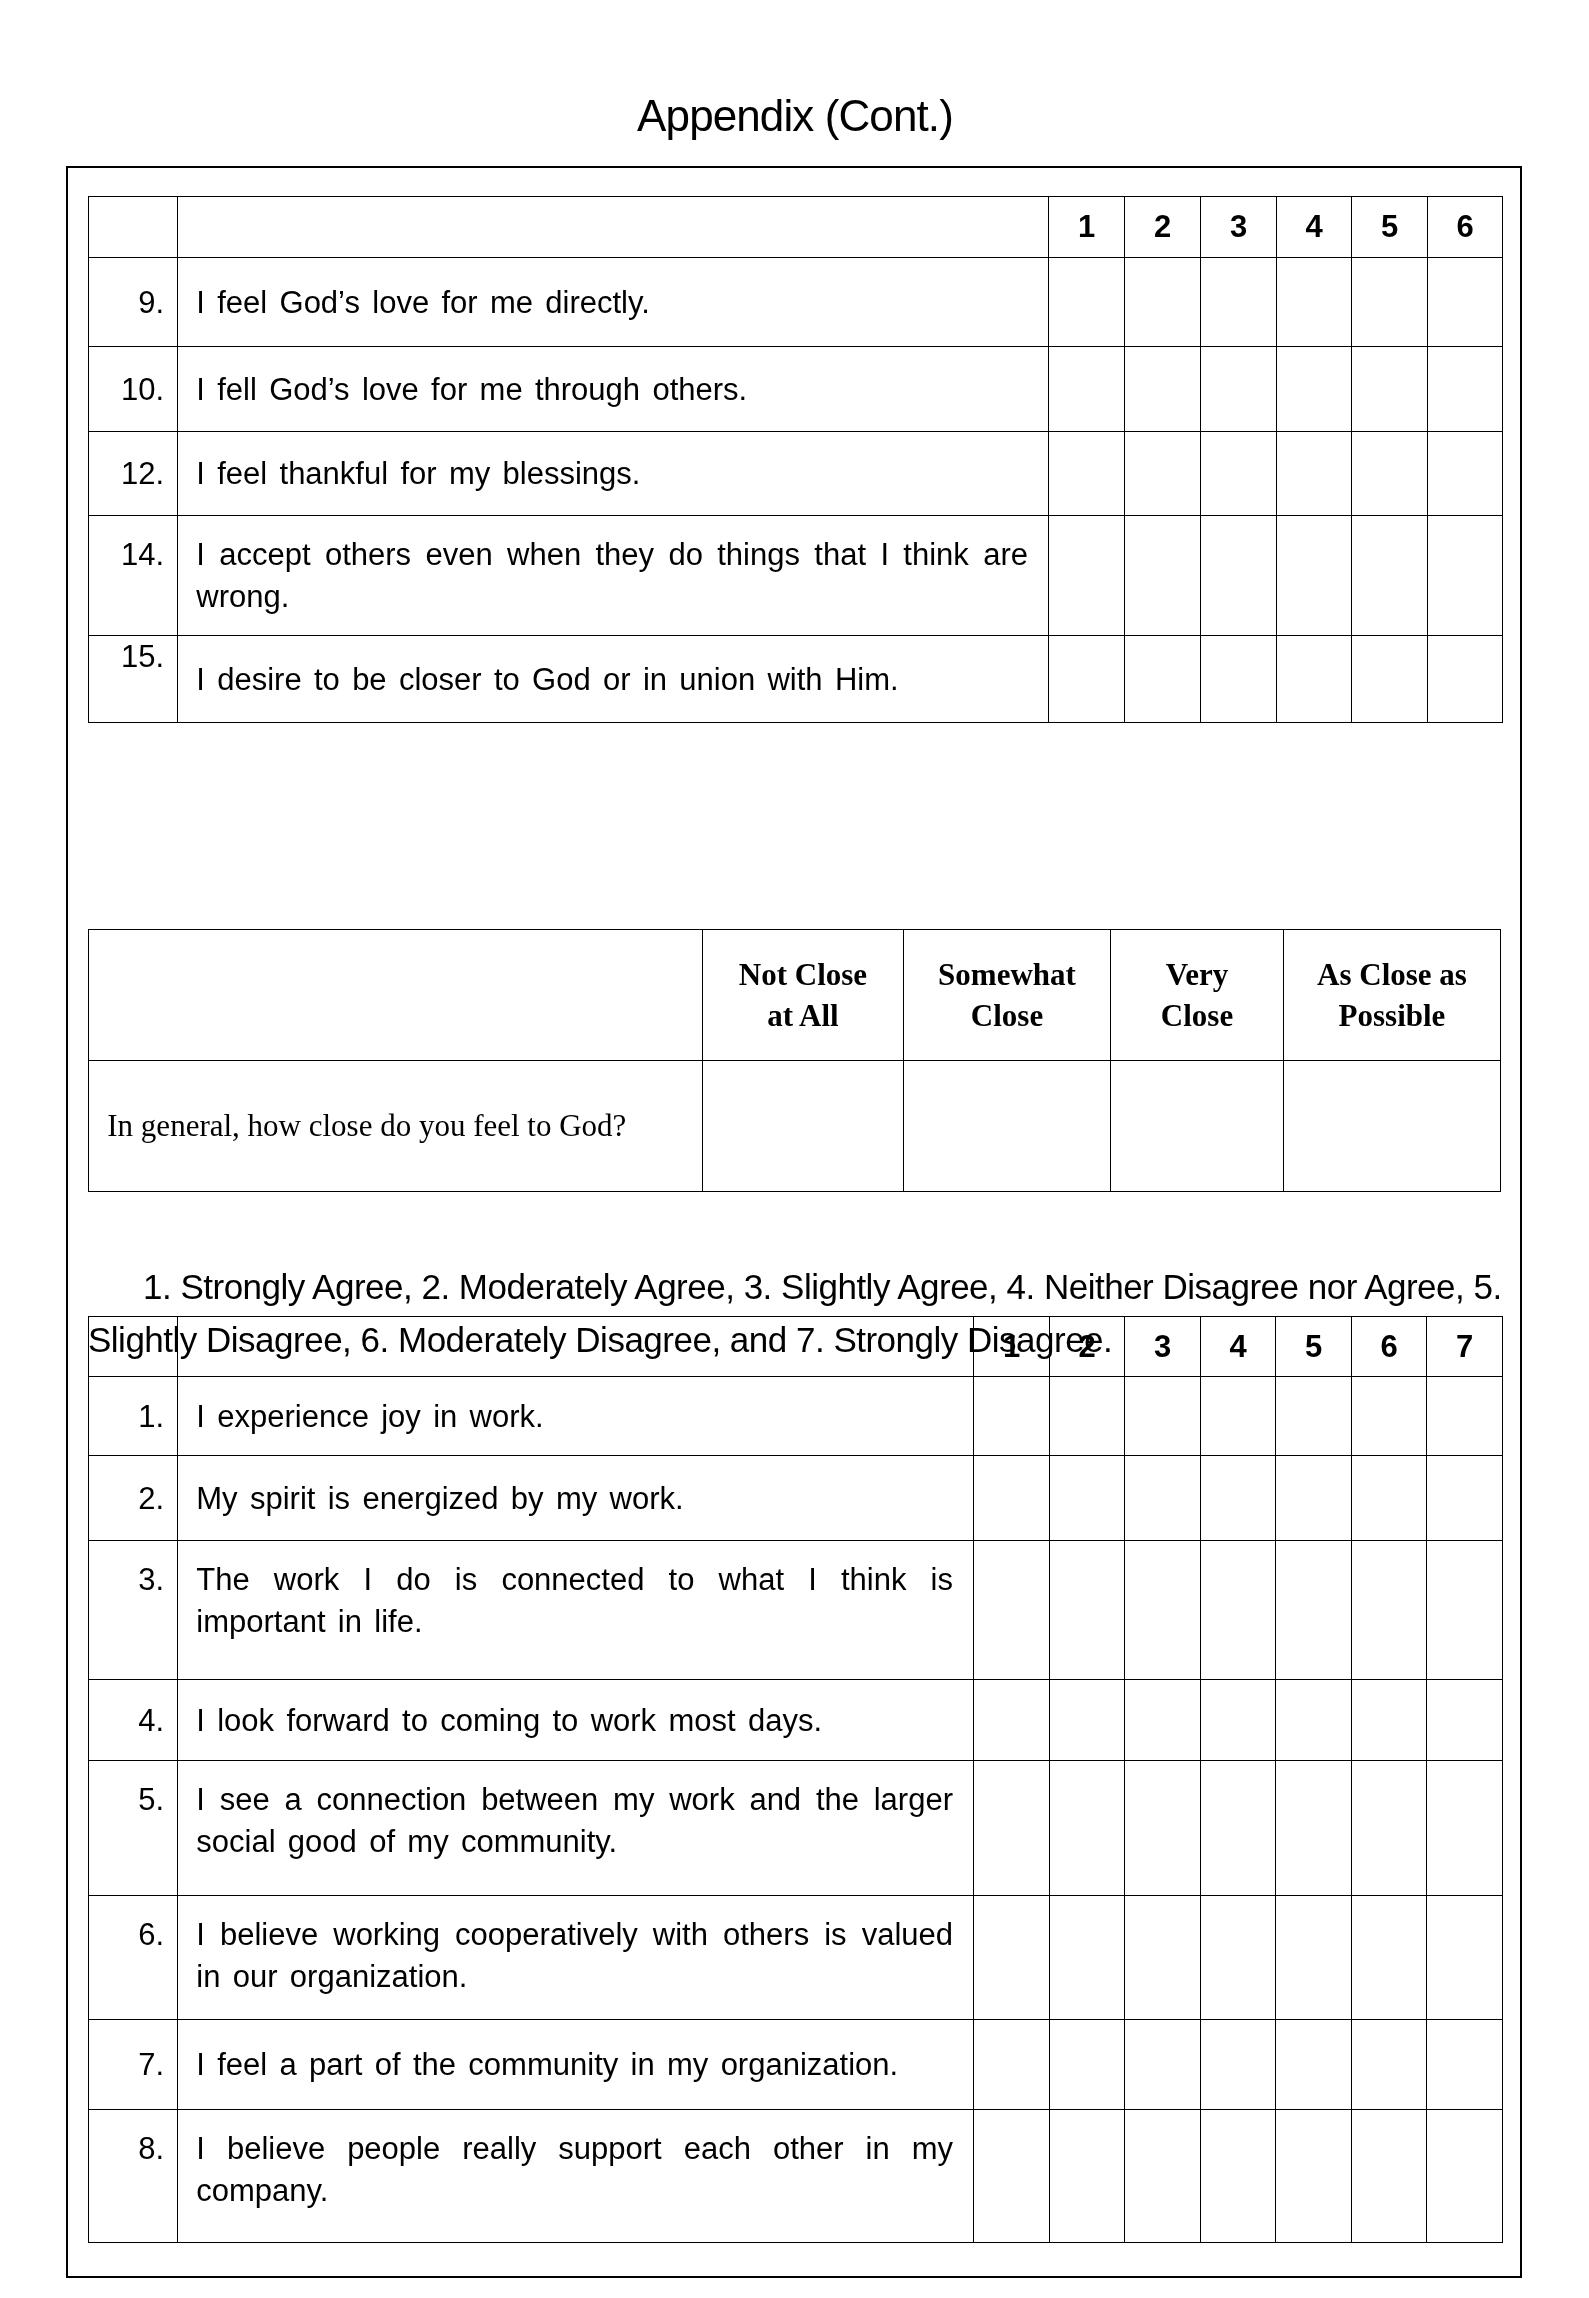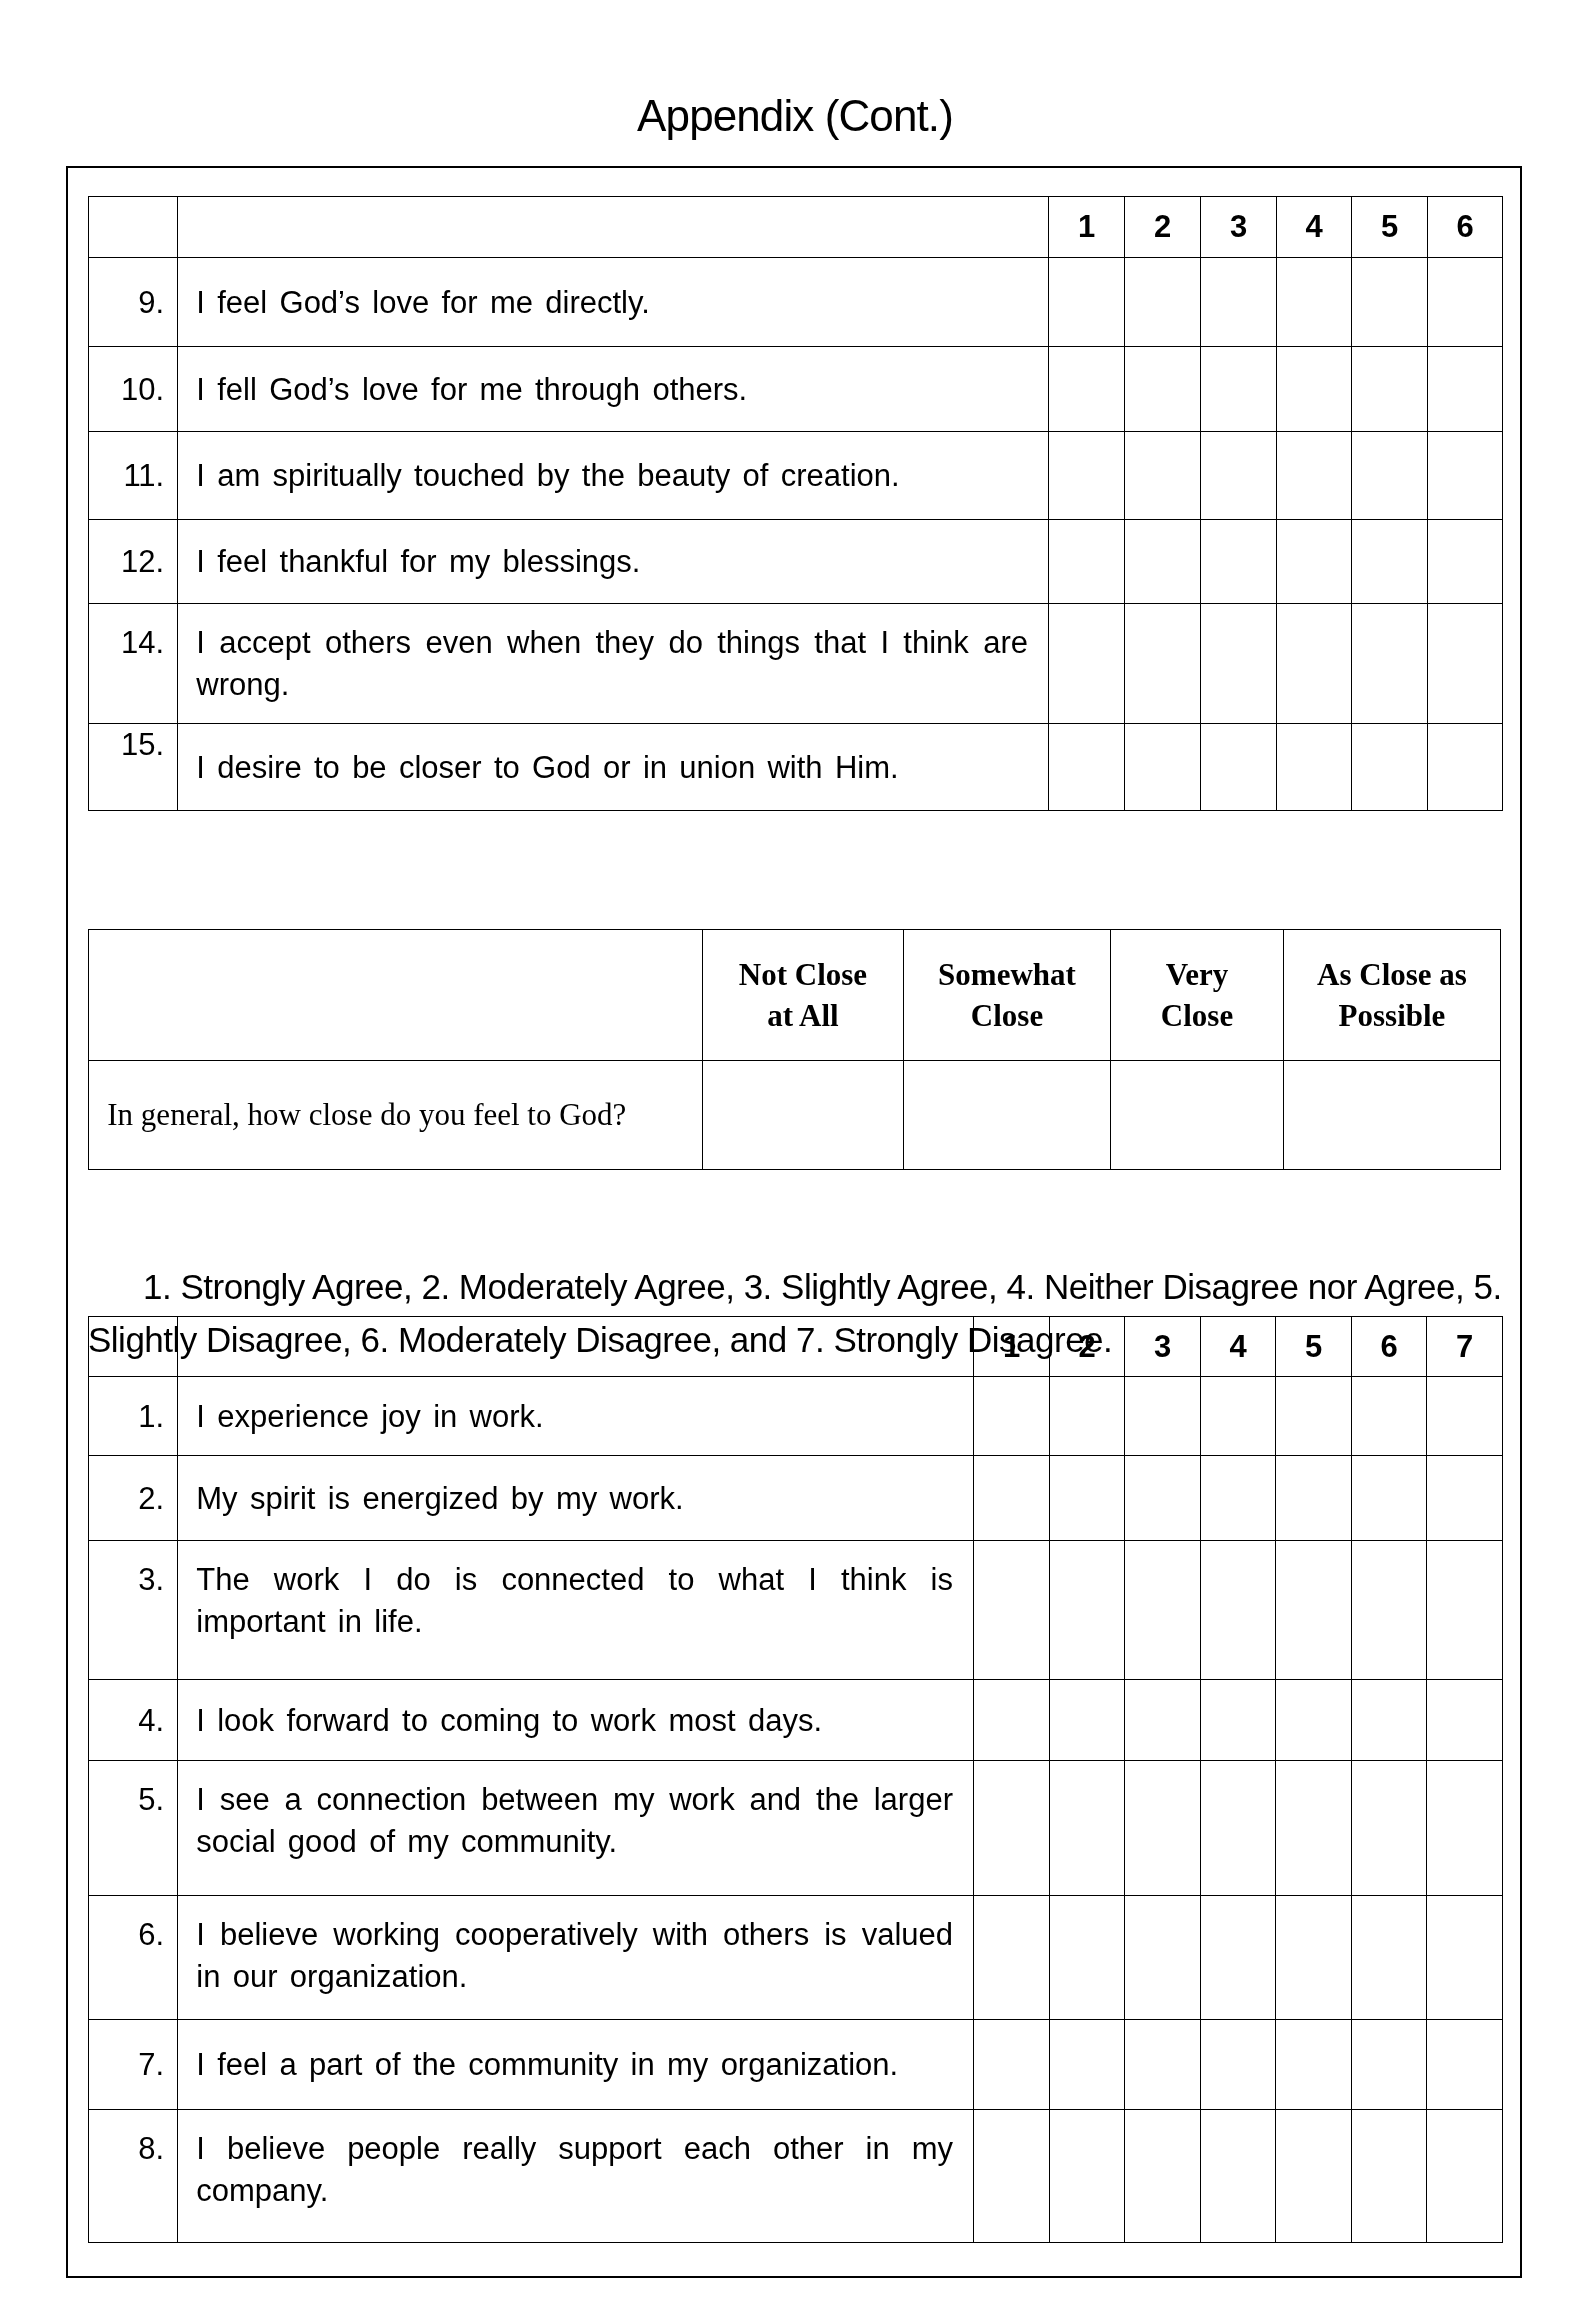--- a/index.html
+++ b/index.html
@@ -61,30 +61,20 @@
       <tr style="height: 85px;">
         <td class="num" style="vertical-align: top; padding-top: 22px; margin-left: 18px;">10.</td>
         <td class="txt" style="vertical-align: top; padding-top: 22px;">I fell God’s love for me through others.</td>
         <td></td>
         <td></td>
         <td></td>
         <td></td>
         <td></td>
         <td></td>
       </tr>
-      <tr style="height: 88px;">
-        <td class="num" style="vertical-align: top; padding-top: 23px;">11.</td>
-        <td class="txt" style="vertical-align: top; padding-top: 23px;">I am spiritually touched by the beauty of creation.</td>
-        <td></td>
-        <td></td>
-        <td></td>
-        <td></td>
-        <td></td>
-        <td></td>
-      </tr>
       <tr style="height: 84px;">
         <td class="num" style="vertical-align: top; padding-top: 21px;">12.</td>
         <td class="txt" style="vertical-align: top; padding-top: 21px;">I feel thankful for my blessings.</td>
         <td></td>
         <td></td>
         <td></td>
         <td></td>
         <td></td>
         <td></td>
       </tr>
@@ -120,21 +110,21 @@
       <col style="width:217px">
   </colgroup>
   <tbody>
       <tr style="height:131px">
     <td></td>
     <td class="hd2" style="padding:0 24px;">Not Close at All</td>
     <td class="hd2" style="padding:0 11px;">Somewhat Close</td>
     <td class="hd2" style="padding:0 37px;">Very Close</td>
     <td class="hd2" style="padding:0 27.4px;">As Close as Possible</td>
   </tr>
-  <tr style="height:109px">
+  <tr style="height:131px">
     <td class="qcell" style="padding-right:37px;">In general, how close do you feel to God?</td>
     <td></td>
     <td></td>
     <td></td>
     <td></td>
   </tr>
 </tbody>
   </table>
 
 <div class="legend"><span class="ind"></span><span>1. Strongly Agree, 2. Moderately Agree, 3. Slightly Agree, 4. Neither Disagree nor Agree, 5. Slightly Disagree, 6. Moderately Disagree, and 7. Strongly Disagree.</span></div>

